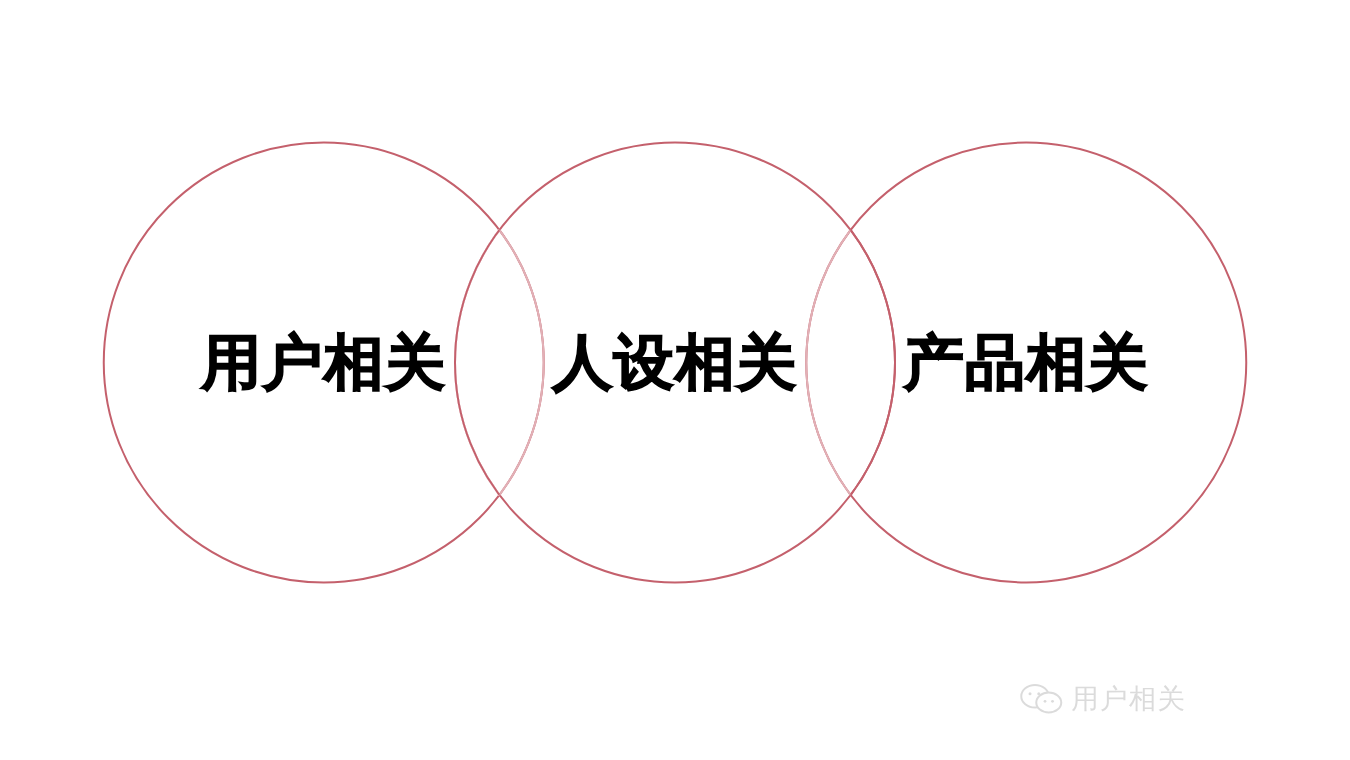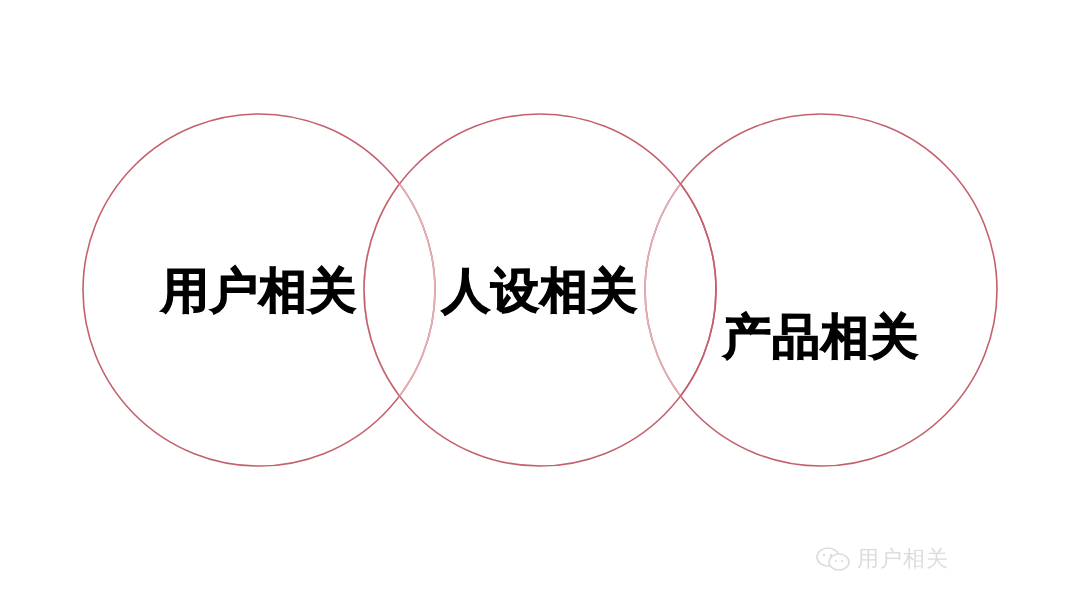--- a/index.html
+++ b/index.html
@@ -35,21 +35,21 @@
       font-weight: 900;
       color: #000000;
       white-space: nowrap;
       letter-spacing: 1px;
       -webkit-text-stroke: 1.2px #000;
       text-align: center;
       width: 240px;
     }
     .label-1 { left: 139px; }
     .label-2 { left: 420px; }
-    .label-3 { left: 701px; margin-top: 46px; }
+    .label-3 { left: 701px; }
 
     .watermark {
       position: absolute;
       left: 815px;
       top: 538px;
       width: 250px;
       height: 60px;
       opacity: 0.35;
     }
     .wm-icon {

